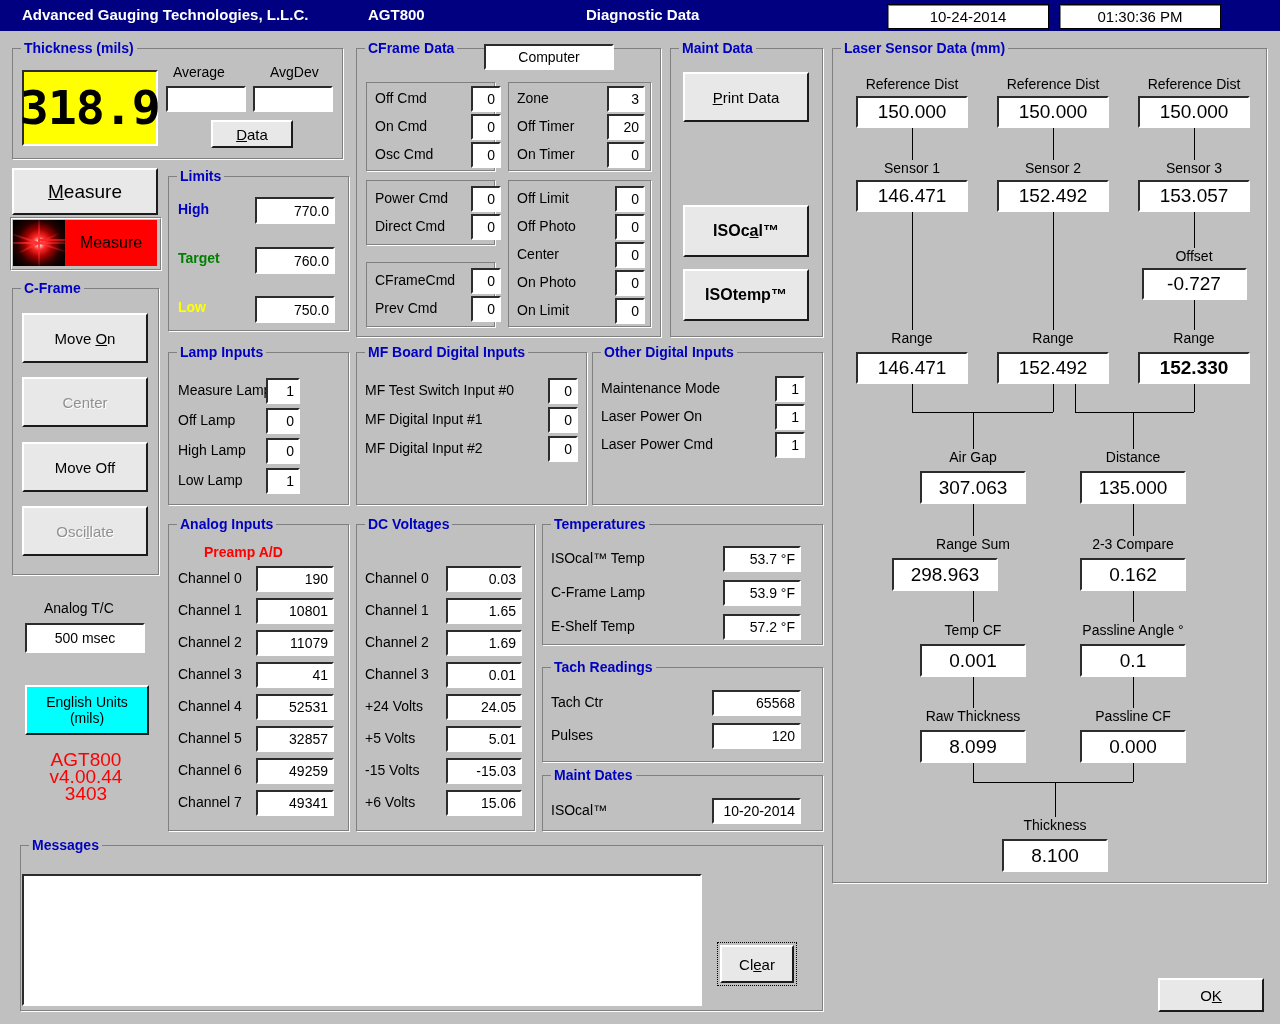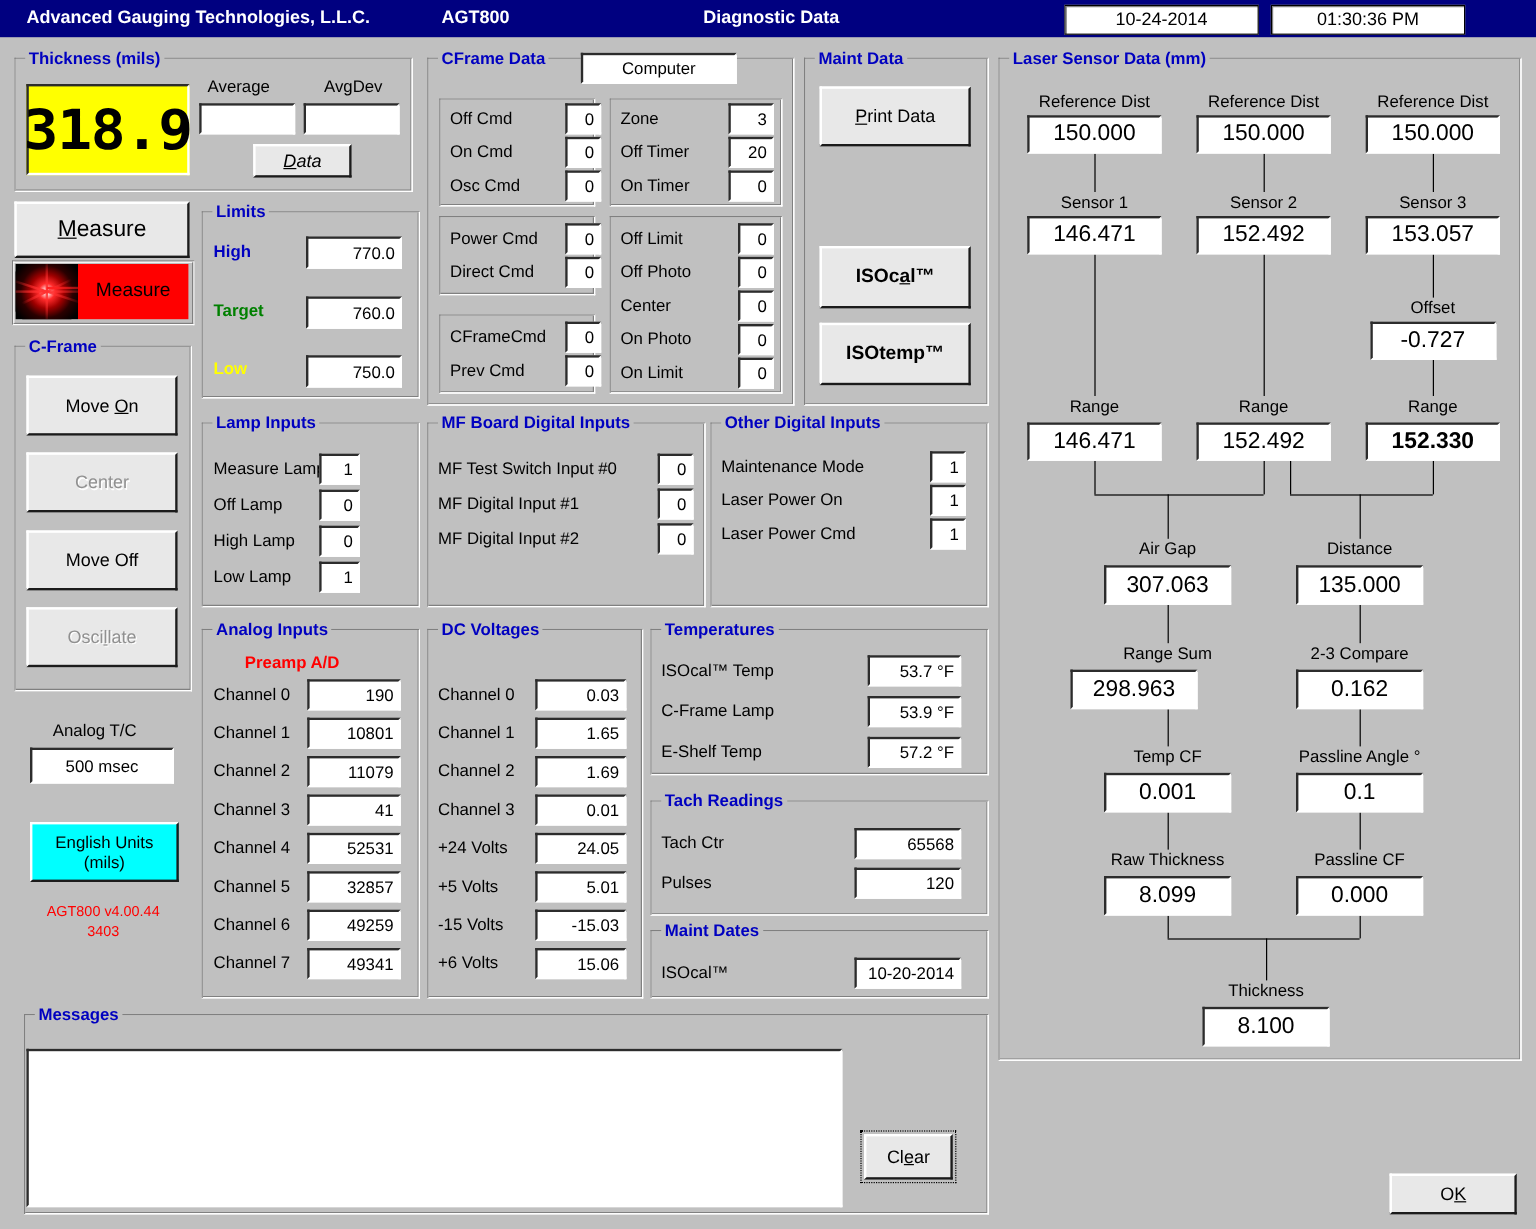--- a/index.html
+++ b/index.html
@@ -131,21 +131,21 @@
   }
 
   #units-btn{
     position:absolute;background:#00ffff;
     border:2px outset;border-top-color:#fff;border-left-color:#fff;
     border-right-color:#707070;border-bottom-color:#707070;
     display:flex;flex-direction:column;align-items:center;justify-content:center;
     font-size:14px;line-height:16px;color:#000;text-align:center;
   }
   .version{
-    position:absolute;color:#ff0000;font-size:12px;text-align:center;
+    position:absolute;color:#ff0000;font-size:19px;text-align:center;
     line-height:17px;white-space:pre-line;
   }
   #preamp{position:absolute;color:#ff0000;font-weight:bold;font-size:14px;}
 
   
   #msgbox{
     position:absolute;background:#fff;
     border:2px inset;border-top-color:#808080;border-left-color:#808080;
     border-right-color:#fff;border-bottom-color:#fff;
   }
@@ -182,21 +182,21 @@
   <div class="group" style="left:12px;top:48px;width:330px;height:110px;">
     <div class="group-title">Thickness (mils)</div>
   </div>
   <div id="lcd" style="left:22px;top:70px;width:132px;height:72px;">
     <span>318.9</span>
   </div>
   <div class="lbl" style="left:173px;top:64px;">Average</div>
   <div class="lbl" style="left:270px;top:64px;">AvgDev</div>
   <div class="fld r" style="left:166px;top:86px;width:80px;height:26px;"></div>
   <div class="fld r" style="left:253px;top:86px;width:80px;height:26px;"></div>
-  <div class="btn" style="left:211px;top:120px;width:82px;height:28px;font-style:italic;">
+  <div class="btn" style="left:211px;top:120px;width:82px;height:28px;">
     <span><span class="u">D</span><span>ata</span></span>
   </div>
 
   <div class="btn" style="left:12px;top:168px;width:146px;height:47px;">
     <span style="font-size:19px;"><span class="u">M</span>easure</span>
   </div>
   <div class="plainbox" style="left:10px;top:217px;width:150px;height:52px;"></div>
   <div id="laserimg" style="left:13px;top:220px;width:52px;height:46px;">
     <div class="glow"></div>
     <div class="ray h"></div>

